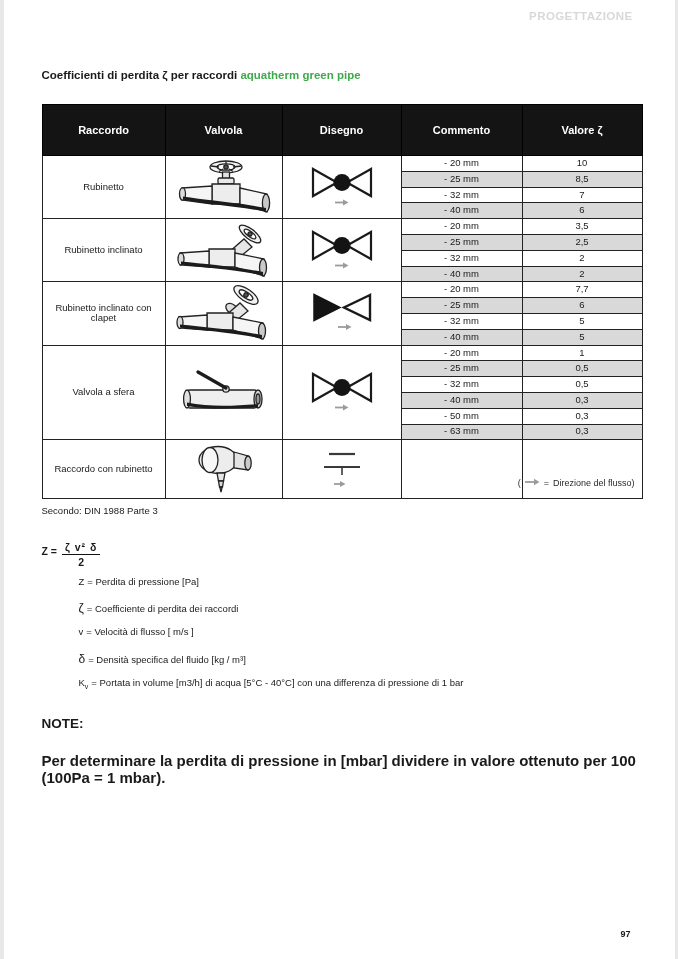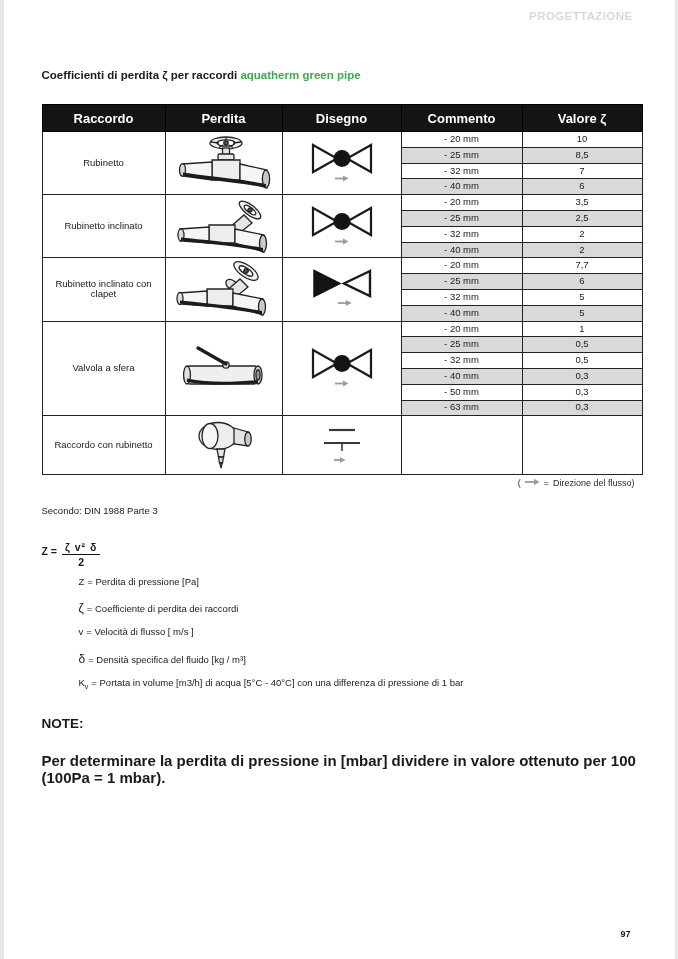--- a/index.html
+++ b/index.html
@@ -12,22 +12,22 @@
     position:absolute;top:10px;right:42px;
     font-size:11.5px;font-weight:bold;letter-spacing:0.4px;color:#d8d8d8;
   }
   .title{
     position:absolute;left:38px;top:69px;font-size:11.5px;font-weight:bold;white-space:nowrap;
   }
   .title .brand{font-weight:bold;}
   .tablewrap{position:absolute;left:38px;top:104px;}
   table{border-collapse:collapse;table-layout:fixed;width:600px;border:1.5px solid #000;}
   th{
-    background:#141414;color:#ffffff;font-size:13px;font-weight:bold;
-    height:26px;border:1px solid #000;border-left:1px solid #6a6a6a;padding:0;text-align:center;
+    background:#141414;color:#ffffff;font-size:11px;font-weight:bold;
+    height:26px;border:1px solid #000;border-left:1px solid #6a6a6a;padding:12px;text-align:center;
   }
   th:first-child{border-left:1px solid #000;}
   td{
     border:1px solid #222;font-size:9.5px;text-align:center;vertical-align:middle;
     padding:0;line-height:1.15;height:14.8px;background:#fff;color:#1a1a1a;
   }
   td.g{background:#d9d9d9;}
   td.cell-name{padding:0 10px;}
   tr.tall td{height:52px;}
   td.cell-fig svg,td.cell-sym svg{display:block;margin:0 auto;}
@@ -69,21 +69,21 @@
       <colgroup>
         <col style="width:123px">
           <col style="width:117px">
           <col style="width:119px">
           <col style="width:121px">
           <col style="width:120px">
       </colgroup>
       <thead>
         <tr id="header-row">
             <th>Raccordo</th>
-            <th>Perdita</th>
+            <th>Valvola</th>
             <th>Disegno</th>
             <th>Commento</th>
             <th>Valore ζ</th>
           </tr>
       </thead>
       <tbody id="table-body">
           <tr class="sub">
             <td rowspan="4" class="cell-name">Rubinetto</td>
             <td rowspan="4" class="cell-fig">
               <svg width="100" height="58" viewBox="0 0 100 58">

